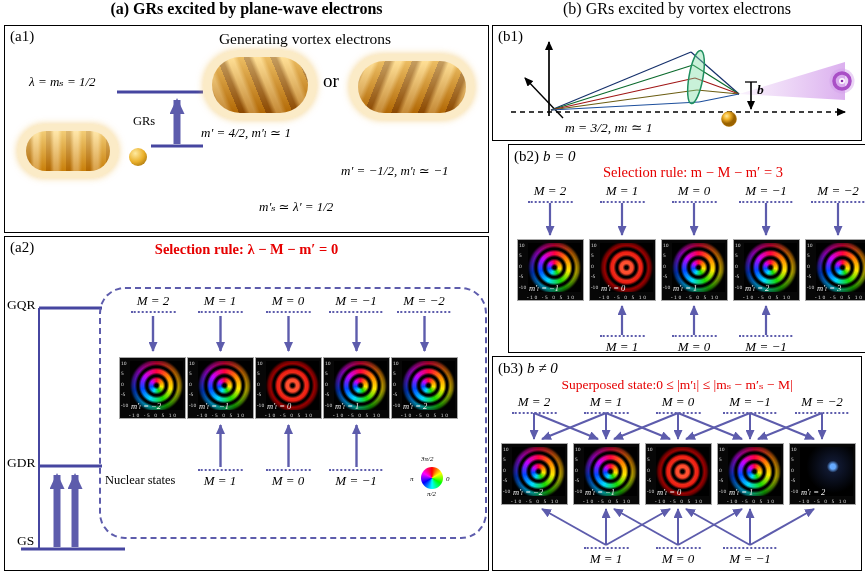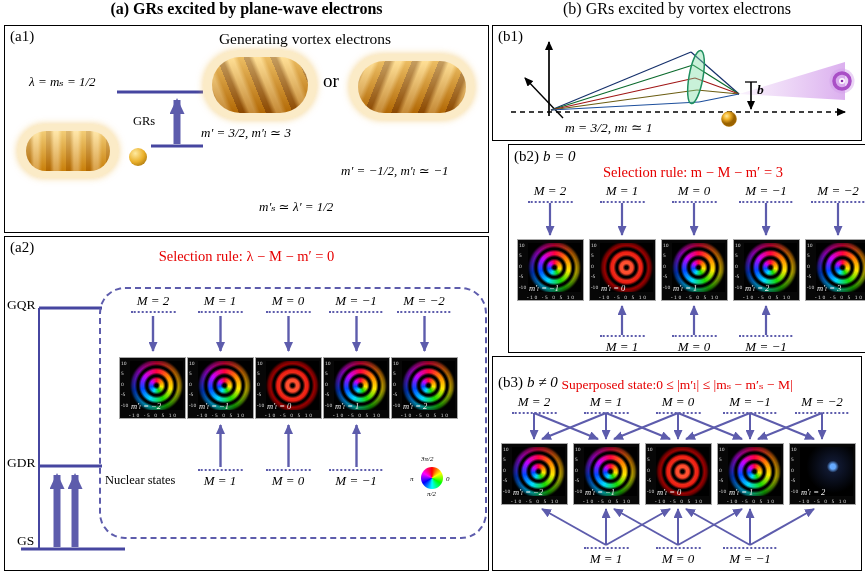--- a/index.html
+++ b/index.html
@@ -94,21 +94,21 @@
     <div class="sphere" style="left:124px; top:122px; width:18px; height:18px;"></div>
 
     <div class="cap-outer vx1" style="left:198px; top:24px; width:114px; height:70px;">
       <div class="cap-inner"></div>
     </div>
     <div class="lbl" style="left:318px; top:44px; font-size:19px;">or</div>
     <div class="cap-outer vx2" style="left:344px; top:28px; width:126px; height:66px;">
       <div class="cap-inner"></div>
     </div>
 
-    <div class="lbl it" style="left:196px; top:99px; font-size:13px;">m′ = 3/2, m′ₗ ≃ 3</div>
+    <div class="lbl it" style="left:196px; top:99px; font-size:13px;">m′ = 4/2, m′ₗ ≃ 1</div>
     <div class="lbl it" style="left:336px; top:101px; font-size:13px;margin-top:36px;">m′ = −1/2, m′ₗ ≃ −1</div>
     <div class="lbl it" style="left:254px; top:136px; font-size:13px;margin-top:37px;">m′ₛ ≃ λ′ = 1/2</div>
   </div>
 
   <div class="panel" style="left:4px; top:236px; width:485px; height:335px;">
     <svg class="ov" width="482" height="332" viewBox="0 0 482 332">
       <line x1="34" y1="71" x2="34" y2="312" stroke="#4646a0" stroke-width="2"></line>
       <line x1="34" y1="71" x2="97" y2="71" stroke="#4646a0" stroke-width="3"></line>
       <line x1="34" y1="229" x2="97" y2="229" stroke="#4646a0" stroke-width="3"></line>
       <line x1="16" y1="312" x2="120" y2="312" stroke="#4646a0" stroke-width="3"></line>
@@ -122,21 +122,21 @@
         <line x1="419.5" y1="79" x2="419.5" y2="114" marker-end="url(#ab)"></line>
       </g>
       <g stroke="#5d5cac" stroke-width="2.4">
         <line x1="215.5" y1="230" x2="215.5" y2="188" marker-end="url(#ab)"></line>
         <line x1="283.5" y1="230" x2="283.5" y2="188" marker-end="url(#ab)"></line>
         <line x1="351.5" y1="230" x2="351.5" y2="188" marker-end="url(#ab)"></line>
       </g>
     </svg>
 
     <div class="lbl tag" style="left:5px; top:2px;">(a2)</div>
-    <div class="rule" style="top:11px;">Selection rule: λ − M − m′ = 0</div>
+    <div class="rule" style="top:4px;font-weight:bold;">Selection rule: λ − M − m′ = 0</div>
 
     <div class="lbl" style="left:2px; top:60px; font-size:13.5px;">GQR</div>
     <div class="lbl" style="left:2px; top:218px; font-size:13.5px;">GDR</div>
     <div class="lbl" style="left:12px; top:296px; font-size:13.5px;">GS</div>
 
     <div class="dashbox" style="left:94px; top:50px; width:384px; height:248px;"></div>
 
     <div class="mtop" style="left:148px; top:56px;">M = 2</div>
     <div class="mtop" style="left:215px; top:56px;">M = 1</div>
     <div class="mtop" style="left:283px; top:56px;">M = 0</div>
@@ -356,21 +356,21 @@
         <line x1="113" y1="188" x2="113" y2="152" marker-end="url(#ab)"></line>
         <line x1="113" y1="188" x2="177" y2="152" marker-end="url(#ab)"></line>
         <line x1="185" y1="188" x2="121" y2="152" marker-end="url(#ab)"></line>
         <line x1="185" y1="188" x2="185" y2="152" marker-end="url(#ab)"></line>
         <line x1="185" y1="188" x2="249" y2="152" marker-end="url(#ab)"></line>
         <line x1="257" y1="188" x2="193" y2="152" marker-end="url(#ab)"></line>
         <line x1="257" y1="188" x2="257" y2="152" marker-end="url(#ab)"></line>
         <line x1="257" y1="188" x2="321" y2="152" marker-end="url(#ab)"></line>
       </g>
     </svg>
-    <div class="lbl" style="left:5px; top:16px;">
+    <div class="lbl" style="left:5px; top:2px;">
       <span class="tag">(b3)</span>
       <span class="tag it">b ≠ 0</span>
     </div>
     <div class="rule" style="top:19px; font-size:13.5px;">Superposed state:0 ≤ |m′ₗ| ≤ |mₛ − m′ₛ − M|</div>
 
     <div class="mtop" style="left:41px; top:37px;">M = 2</div>
     <div class="mtop" style="left:113px; top:37px;">M = 1</div>
     <div class="mtop" style="left:185px; top:37px;">M = 0</div>
     <div class="mtop" style="left:257px; top:37px;">M = −1</div>
     <div class="mtop" style="left:329px; top:37px;">M = −2</div>

